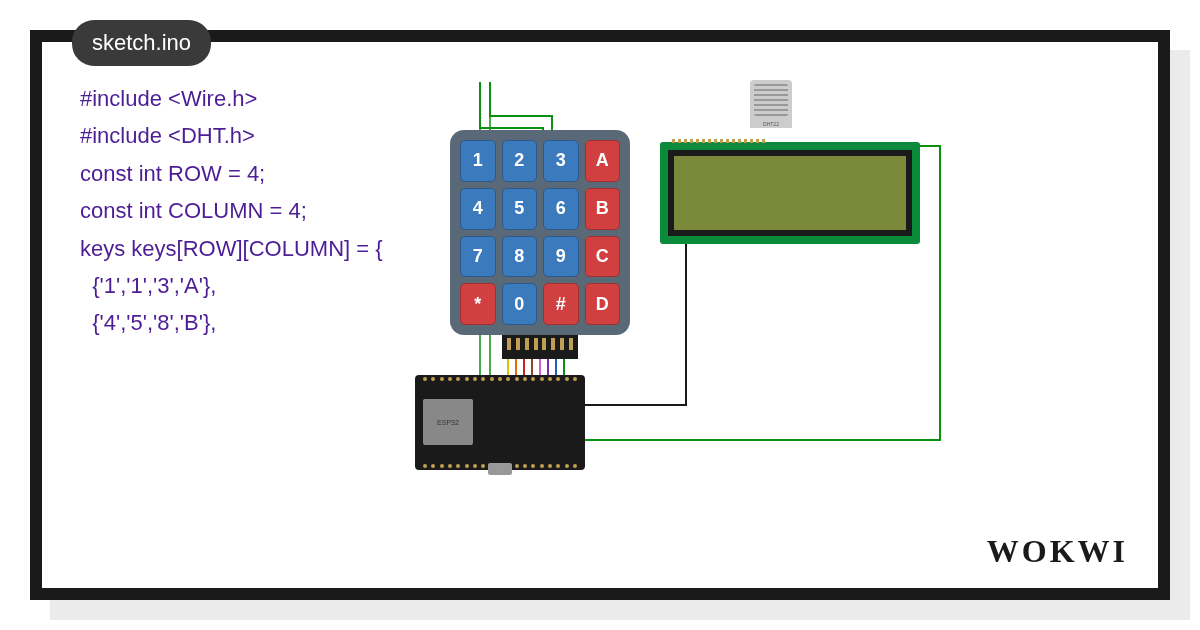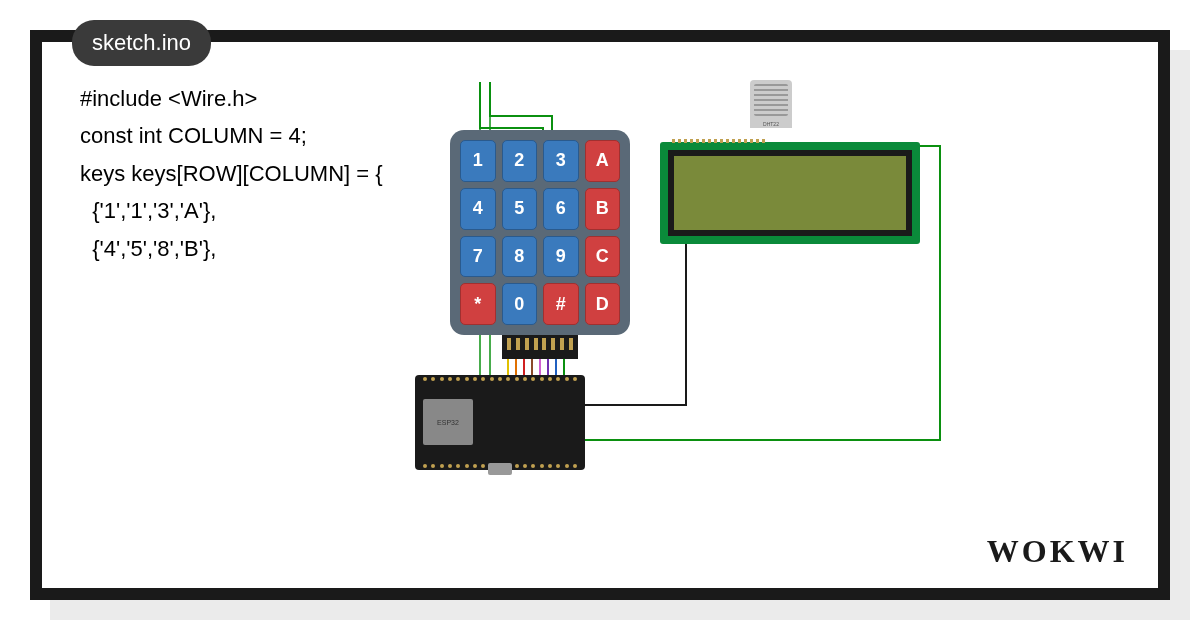--- a/index.html
+++ b/index.html
@@ -3,21 +3,21 @@
   <meta charset="utf-8">
   <style>
     * { margin: 0; padding: 0; box-sizing: border-box; }
     body { width: 1200px; height: 630px; font-family: Arial, sans-serif; background: #fff; position: relative; overflow: hidden; }
     
     .outer-frame { position: absolute; top: 30px; left: 30px; right: 30px; bottom: 30px; border: 12px solid #1a1a1a; background: #fff; }
     .shadow { position: absolute; top: 50px; left: 50px; right: 10px; bottom: 10px; background: rgba(0,0,0,0.08); z-index: -1; }
     
     .tab { position: absolute; top: 20px; left: 72px; background: #3a3a3a; color: #fff; padding: 10px 20px; font-size: 22px; font-family: Arial, sans-serif; z-index: 20; border-radius: 22px; }
     
-    .code-area { position: absolute; top: 80px; left: 80px; width: 440px; color: #000000; font-family: Arial, sans-serif; font-size: 22px; line-height: 1.7; }
+    .code-area { position: absolute; top: 80px; left: 80px; width: 440px; color: #4c1d95; font-family: Arial, sans-serif; font-size: 22px; line-height: 1.7; }
     .code-area .line { white-space: pre; }
     
     .sim-area { position: absolute; top: 70px; left: 360px; width: 760px; height: 480px; }
     
     
     .dht22 { position: absolute; top: 10px; left: 390px; width: 42px; height: 68px; }
     .dht22-body { width: 42px; height: 48px; background: #ccc; border-radius: 4px 4px 0 0; position: relative; }
     .dht22-grille { position: absolute; top: 4px; left: 4px; right: 4px; bottom: 12px; background: repeating-linear-gradient(0deg, #999 0, #999 2px, #ccc 2px, #ccc 5px); border-radius: 2px; }
     .dht22-label { position: absolute; bottom: 1px; width: 100%; text-align: center; font-size: 5px; color: #555; }
     .dht22-pins { position: absolute; bottom: -16px; left: 6px; display: flex; gap: 5px; }
@@ -58,21 +58,23 @@
 
 <div class="shadow"></div>
 <div class="outer-frame"></div>
 
 <div class="tab">
   <span>sketch.ino</span>
 </div>
 
 <div class="code-area">
   <div class="line">#include &lt;Wire.h&gt;</div>
+  <div class="line">#include &lt;DHT.h&gt;</div>
   <div class="line"></div>
+  <div class="line">const int ROW = 4;</div>
   <div class="line">const int COLUMN = 4;</div>
   <div class="line">keys keys[ROW][COLUMN] = {</div>
   <div class="line">  {'1','1','3','A'},</div>
   <div class="line">  {'4','5','8','B'},</div>
 </div>
 
 <div class="sim-area">
 
   <svg class="wire" style="top:0;left:0;width:760px;height:480px;">
 

